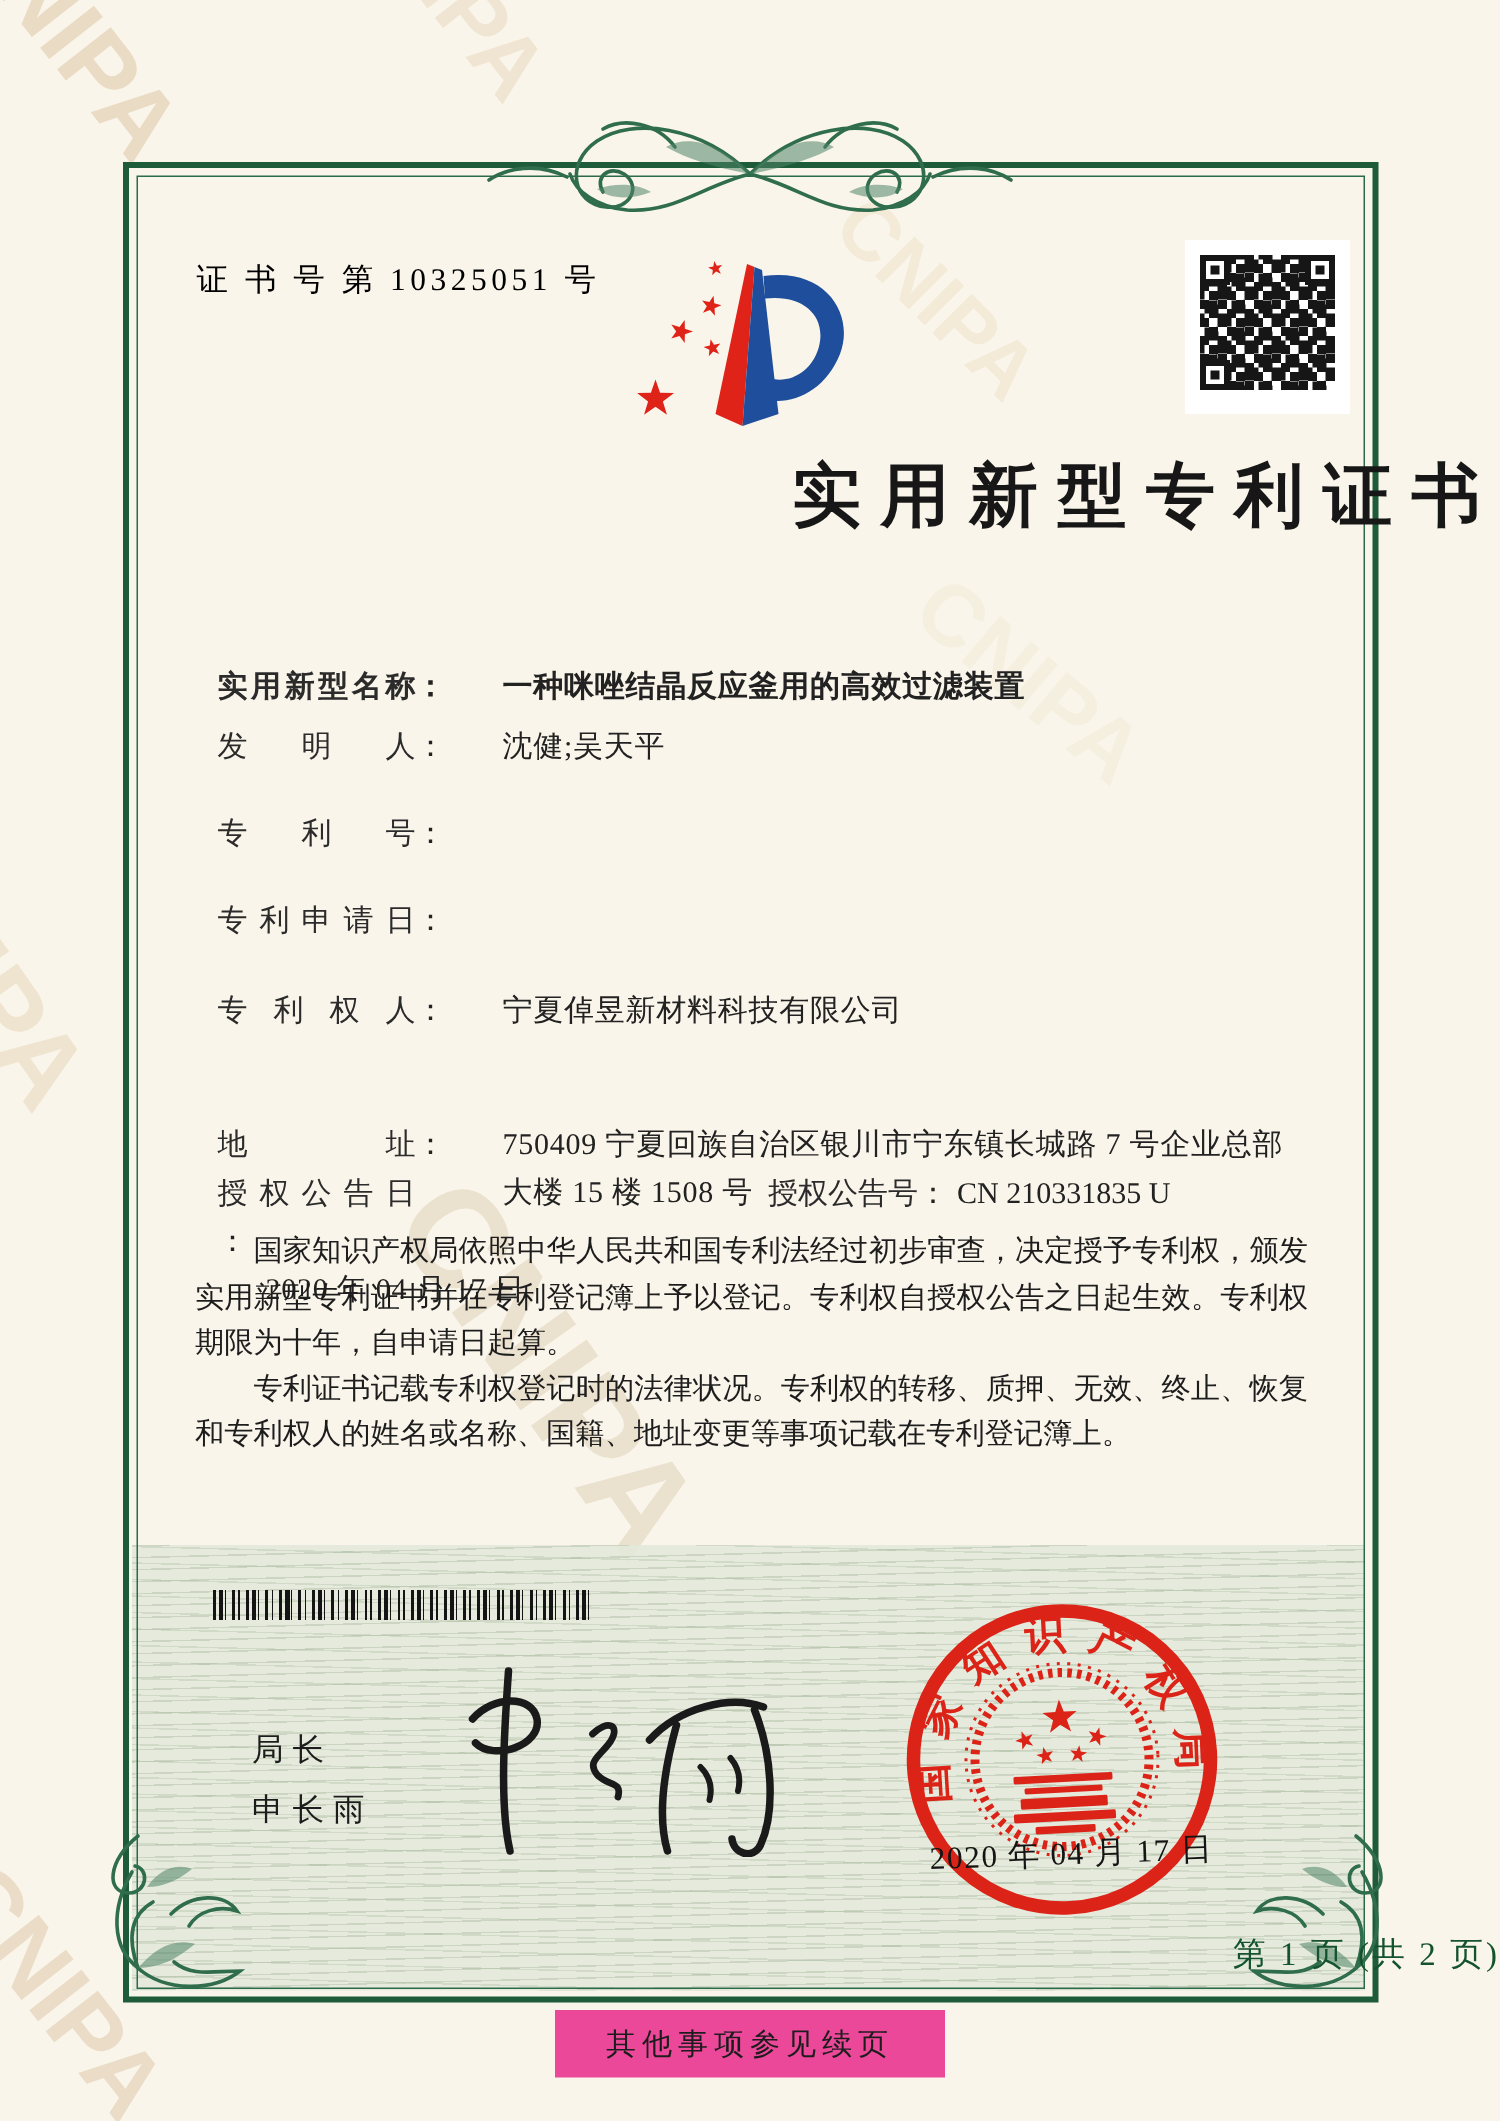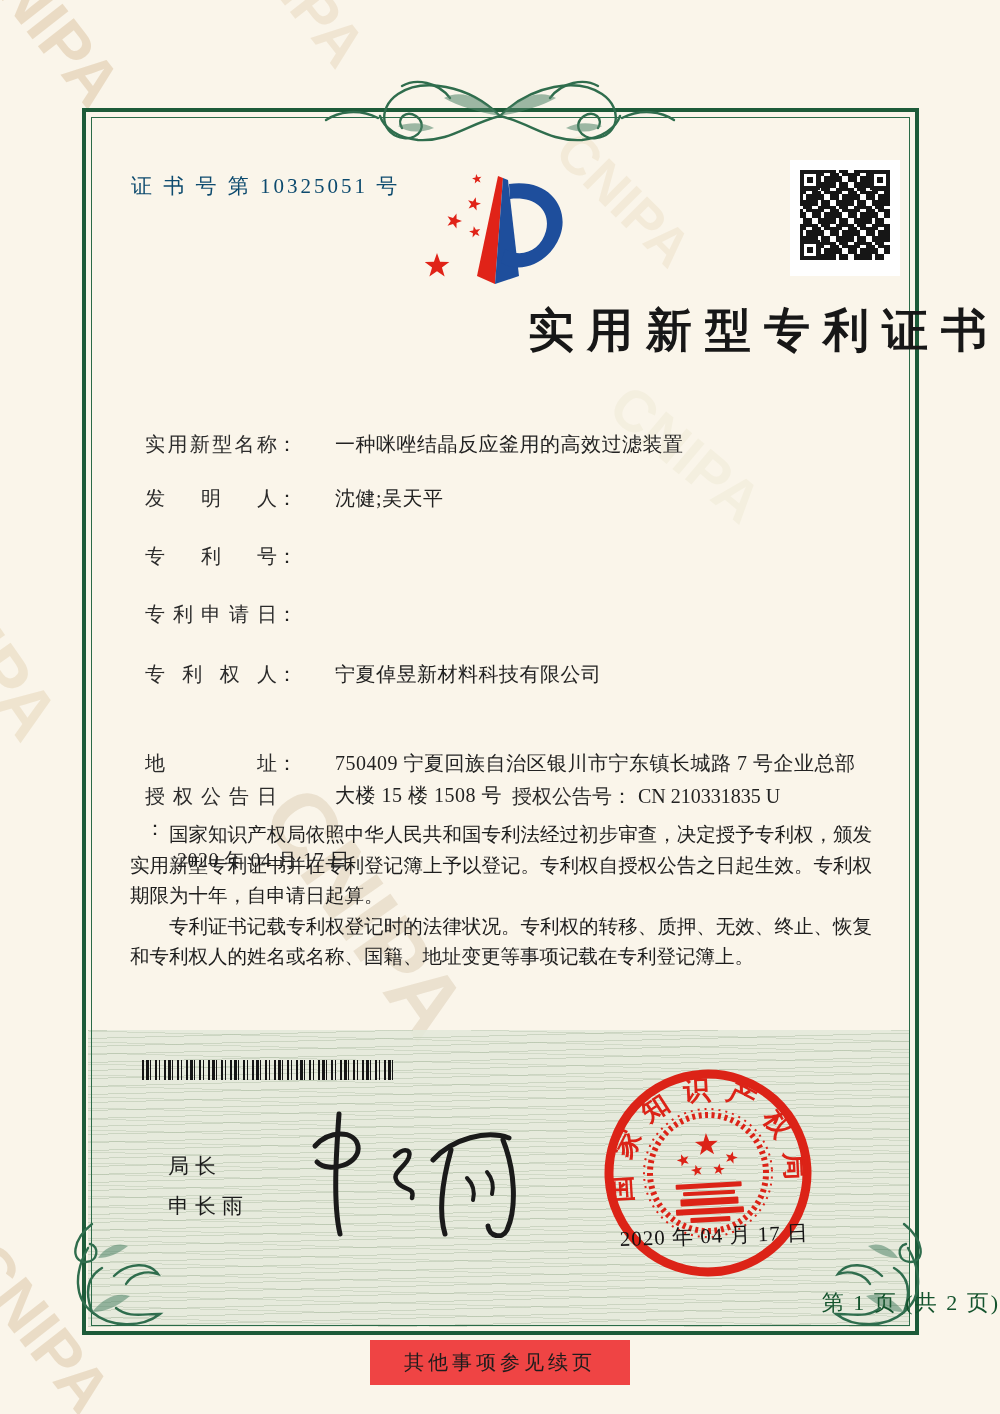--- a/index.html
+++ b/index.html
@@ -18,21 +18,21 @@
       rgba(226,232,218,.88);}
 
   
   .frame{position:absolute;left:82px;top:108px;width:829px;height:1219px;
          border:4px solid #1d5b39;}
   .frame-in{position:absolute;inset:5px;border:1.5px solid #2a6b48;}
 
   .ornament{position:absolute;pointer-events:none;}
 
   
-  .cert-no{position:absolute;left:131px;top:172px;font-size:21px;letter-spacing:3px;color:#0c4a6e;}
+  .cert-no{position:absolute;left:131px;top:172px;font-size:21px;letter-spacing:3px;color:#000000;}
   .logo{position:absolute;left:425px;top:170px;}
   .qr-patch{position:absolute;left:790px;top:160px;width:110px;height:116px;background:#fff;}
   .qr{position:absolute;left:800px;top:170px;width:90px;height:90px;background:
       conic-gradient(#161616 25%, rgba(0,0,0,0) 0 50%, #161616 0 75%, rgba(0,0,0,0) 0) 0 0/12px 12px,
       conic-gradient(#161616 25%, rgba(0,0,0,0) 0 50%, #161616 0 75%, rgba(0,0,0,0) 0) 3px 3px/18px 18px,#fff;}
   .finder{position:absolute;width:20px;height:20px;border:4px solid #161616;background:#fff;box-sizing:border-box;}
   .finder::after{content:"";position:absolute;left:3px;top:3px;width:6px;height:6px;background:#161616;}
   .f-tl{left:0;top:0}.f-tr{right:0;top:0}.f-bl{left:0;bottom:0}
 
   .title{position:absolute;left:0;top:300px;width:100%;text-align:right;
@@ -59,21 +59,21 @@
 
   .officer{position:absolute;left:145px;top:1146px;font-size:21px;color:#1c1c1c;letter-spacing:6px;line-height:40px;margin-left:23px;}
   .sig{position:absolute;left:295px;top:1108px;}
 
   .seal{position:absolute;left:599px;top:1064px;width:218px;height:218px;transform:rotate(-3deg);}
   .seal-date{position:absolute;left:12px;top:158px;width:200px;text-align:center;
              font-size:21px;color:#141414;letter-spacing:1px;transform:rotate(1deg);}
 
   .page-num{position:absolute;left:0;top:1288px;width:100%;text-align:right;font-size:22px;color:#14532d;letter-spacing:2px;}
   .cont-note{position:absolute;left:50%;top:1340px;transform:translateX(-50%);
-             background:#ef4444;padding:9px 34px;font-size:20px;letter-spacing:4px;color:#1c1c1c;white-space:nowrap;}
+             background:#ec4899;padding:9px 34px;font-size:20px;letter-spacing:4px;color:#1c1c1c;white-space:nowrap;}
 
   .green-stroke{stroke:#2f6d4d;fill:none;stroke-width:2.4;stroke-linecap:round;}
   .green-fill{fill:#4e8367;opacity:.55;}
 </style>
 </head>
 <body>
 
 <div class="page">
 
   <div class="wm" style="left:-55px;top:-20px;font-size:66px;color:#eadbc4;transform:rotate(52deg);">CNIPA</div>
@@ -142,21 +142,21 @@
 
   <div class="qr-patch"></div>
   <div class="qr">
     <div class="finder f-tl"></div>
     <div class="finder f-tr"></div>
     <div class="finder f-bl"></div>
   </div>
 
   <div class="title">实用新型专利证书</div>
 
-  <div class="frow" style="top:428px;">
+  <div class="frow" style="top:442px;font-weight:bold;">
     <span class="flabel">实用新型名称</span>
     <span class="fcolon">：</span>
     <span class="fvalue">一种咪唑结晶反应釜用的高效过滤装置</span>
   </div>
   <div class="frow" style="top:482px;">
     <span class="flabel">发明人</span>
     <span class="fcolon">：</span>
     <span class="fvalue">沈健;吴天平</span>
   </div>
   <div class="frow" style="top:540px;">

